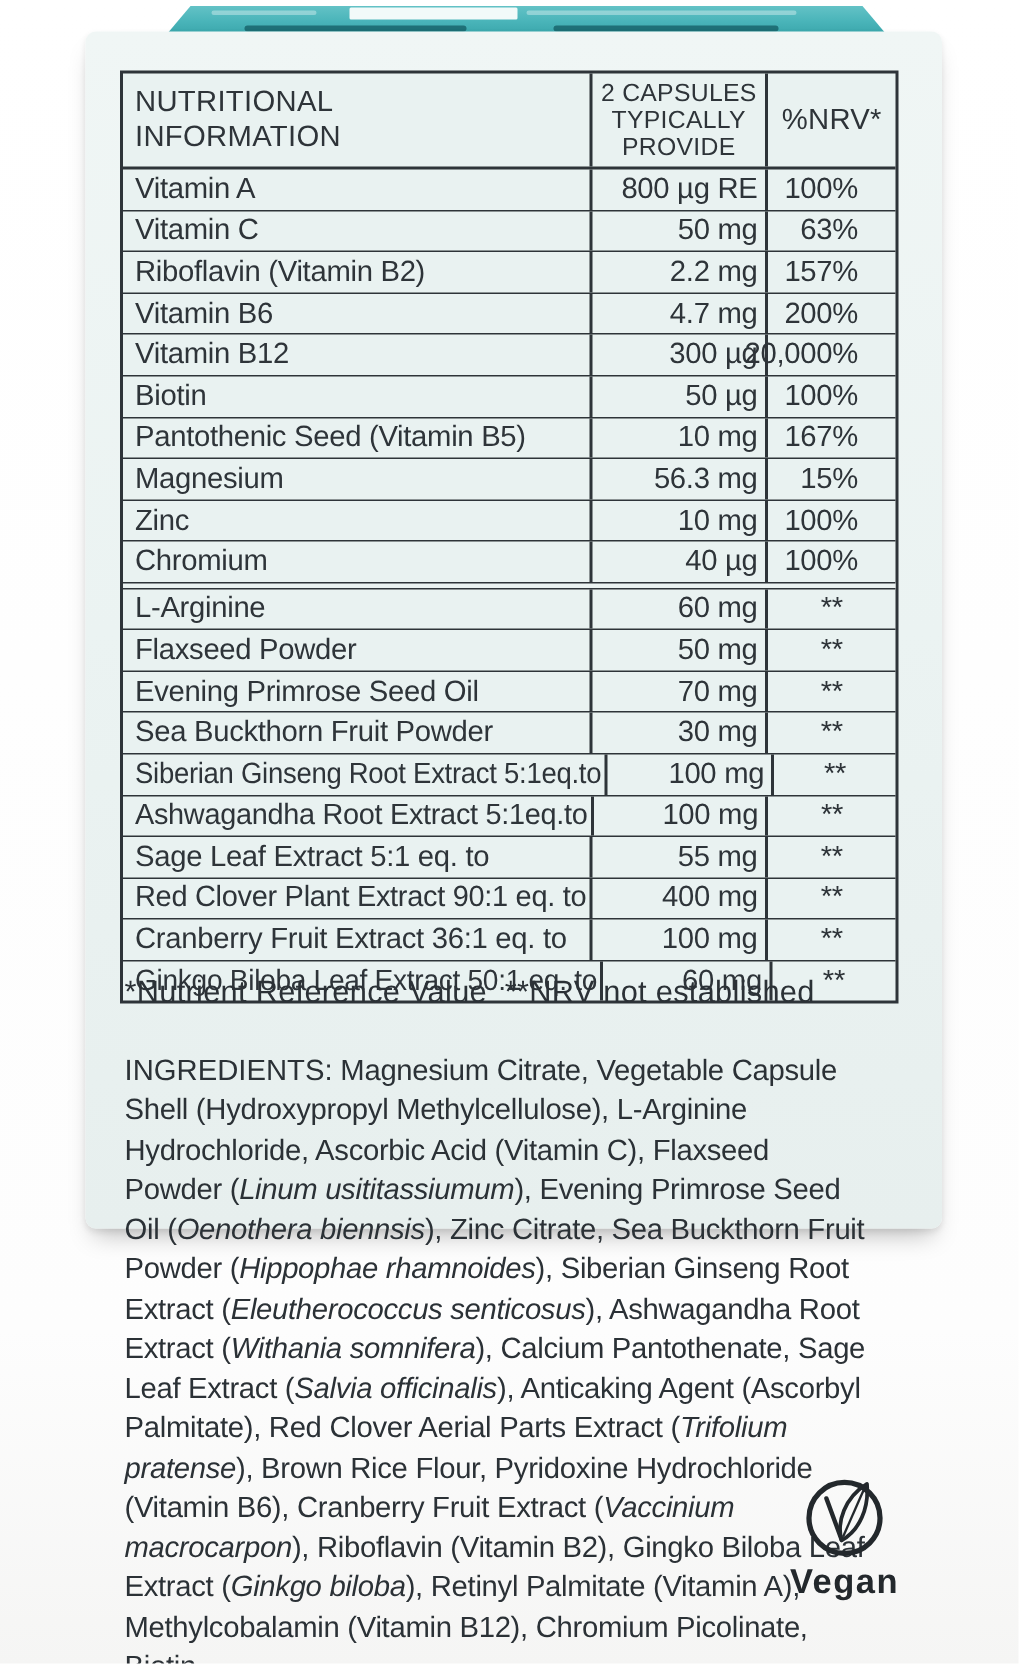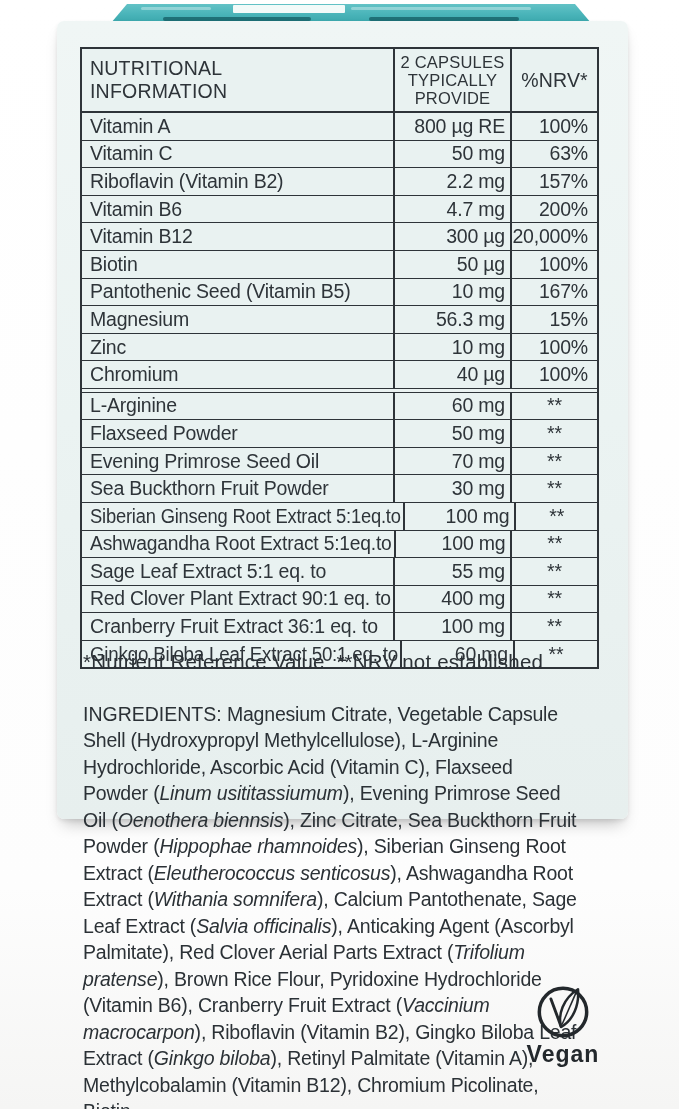--- a/index.html
+++ b/index.html
@@ -33,21 +33,21 @@
   
   .ntable{
     position:absolute;left:23px;top:26px;width:519px;
     border:2px solid #2e3439;background:#e9f2f1;box-sizing:border-box;
   }
   .trow{display:flex;align-items:stretch;}
   .thead{height:62px;border-bottom:2px solid #2e3439;}
   .cell{box-sizing:border-box;display:flex;align-items:center;}
   .c-name{flex:1 1 auto;padding-left:8px;overflow:hidden;}
   .c-qty{width:117px;border-left:2px solid #2e3439;justify-content:flex-end;padding-right:5px;}
-  .c-nrv{width:87px;border-left:2px solid #2e3439;justify-content:flex-end;padding-right:9px;}
+  .c-nrv{width:87px;border-left:2px solid #2e3439;justify-content:flex-end;padding-right:25px;}
   .c-nrv.center{justify-content:center;padding-right:0;}
   .th{font-size:19.5px;letter-spacing:.2px;}
   .th.c-name{white-space:pre-line;line-height:1.17;}
   .th.c-qty{white-space:pre-line;line-height:1.1;font-size:16.5px;justify-content:center;text-align:center;padding-right:0;}
   .th.c-nrv{justify-content:center;padding-right:0;}
   .tsection .trow{height:26.6px;}
   .tsection .trow + .trow{border-top:1.3px solid #2e3439;}
   .section-gap{height:2.6px;background:#ebf3f2;border-top:1.4px solid #2e3439;border-bottom:1.4px solid #2e3439;}
   .trow{font-size:19.5px;letter-spacing:-.2px;}
   .fit{display:inline-block;white-space:nowrap;transform-origin:left center;}

